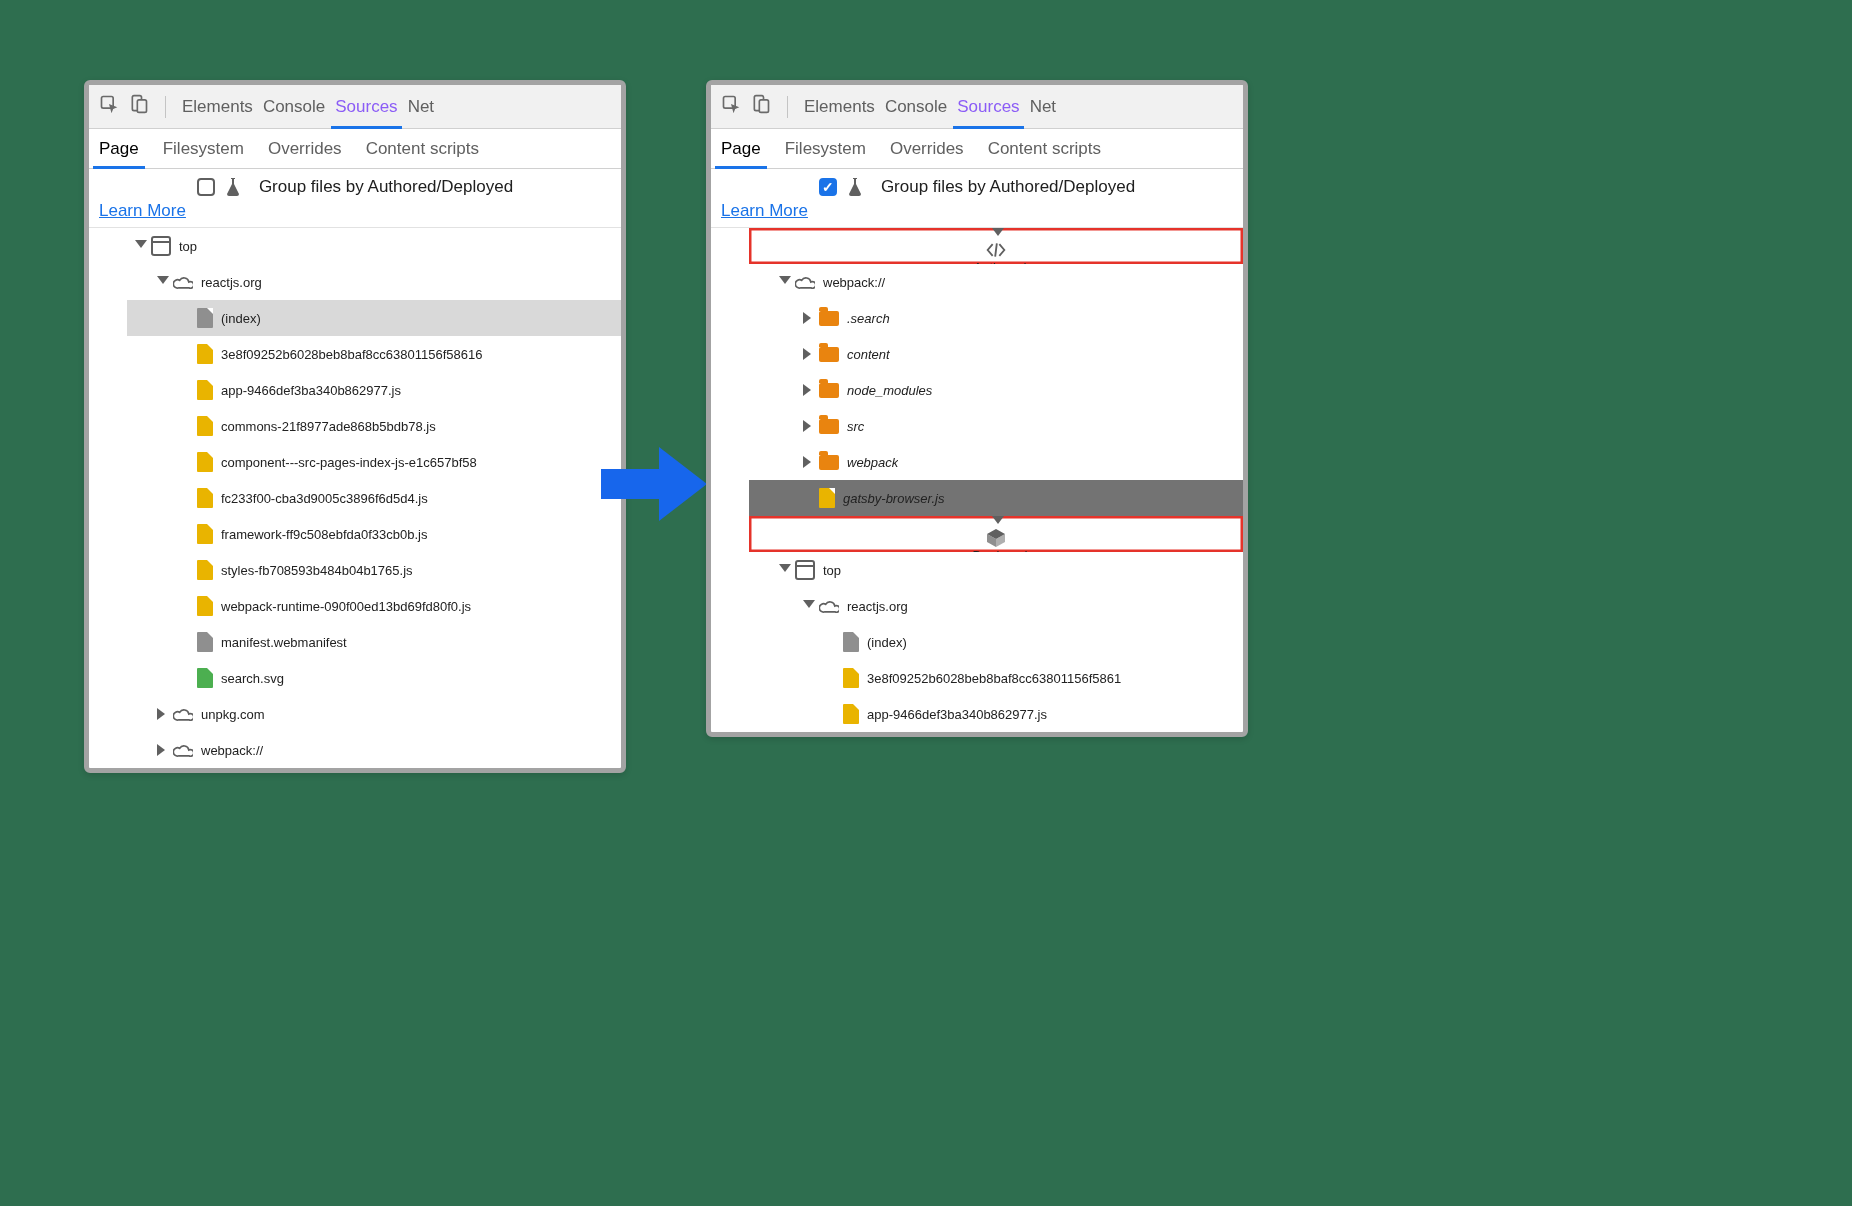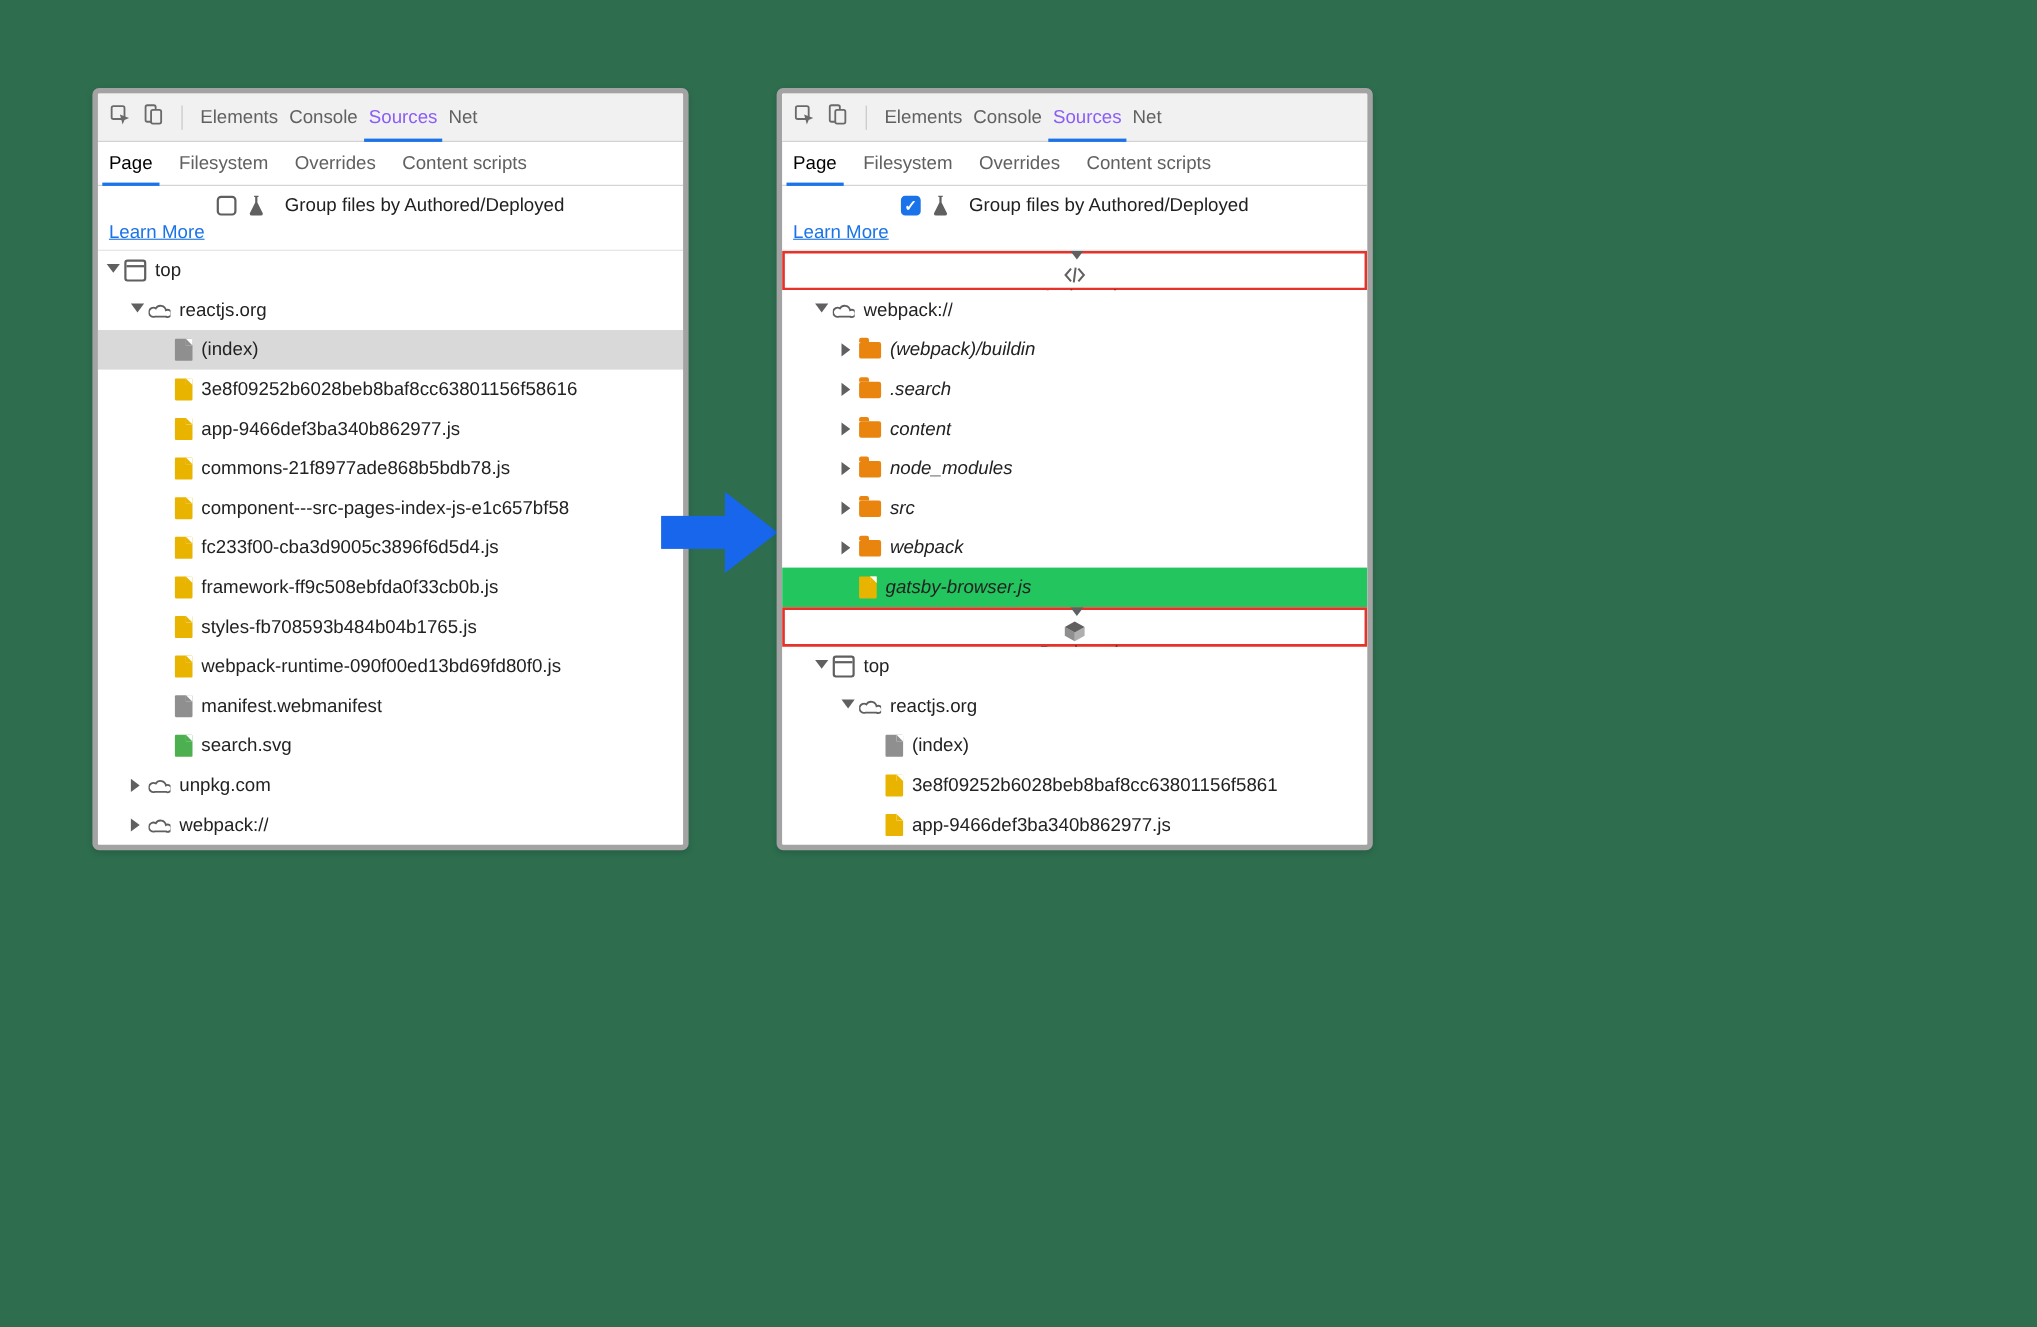--- a/index.html
+++ b/index.html
@@ -57,27 +57,27 @@
   }
   .option-line{ display:flex; align-items:center; gap:8px;justify-content:center; }
   .check{
     width:18px; height:18px; border:2px solid #5f5f5f; border-radius:4px; background:#fff; flex:0 0 auto;
     display:inline-flex; align-items:center; justify-content:center;
   }
   .check.checked{ background:#1a73e8; border-color:#1a73e8; color:#fff; font-size:14px; font-weight:bold; }
   .learn{ color:#1a73e8; text-decoration:underline; display:inline-block; margin-top:4px; cursor:pointer; }
 
   
-  .tree{ font-size:17px; color:#222; }
+  .tree{ font-size:13px; color:#222;margin-left:38px; }
   .row{
     display:flex; align-items:center; height:36px; white-space:nowrap; overflow:hidden;
     text-overflow:ellipsis;
   }
   .row.selected{ background:#d9d9d9; }
-  .row.file-sel{ background:#22c55e; }
+  .row.file-sel{ background:#737373; }
   .row .txt{ overflow:hidden; text-overflow:ellipsis; }
   .row .txt.italic{ font-style:italic; }
 
   .arrow{
     width:12px; height:12px; flex:0 0 auto; margin-right:4px;
   }
   .arrow.down{ border-left:6px solid transparent; border-right:6px solid transparent; border-top:8px solid #606060; }
   .arrow.right{ border-top:6px solid transparent; border-bottom:6px solid transparent; border-left:8px solid #606060; }
 
   .ico{ width:20px; height:20px; flex:0 0 auto; margin-right:8px; display:inline-flex; align-items:center; justify-content:center; }
@@ -307,25 +307,20 @@
       <span class="ico cloud">
         <svg viewBox="0 0 24 16">
             <path d="M7 15a5 5 0 1 1 1-9 6 6 0 0 1 11 2 4 4 0 1 1 0 7z" fill="none" stroke="#5f5f5f" stroke-width="2"></path>
           </svg>
       </span>
       <span class="txt">webpack://</span>
     </div>
     <div class="row" style="padding-left:54px">
         <span class="arrow right"></span>
         <span class="ico folder"></span>
-        <span class="txt italic">(webpack)/buildin</span>
-      </div>
-    <div class="row" style="padding-left:54px">
-        <span class="arrow right"></span>
-        <span class="ico folder"></span>
         <span class="txt italic">.search</span>
       </div>
     <div class="row" style="padding-left:54px">
         <span class="arrow right"></span>
         <span class="ico folder"></span>
         <span class="txt italic">content</span>
       </div>
     <div class="row" style="padding-left:54px">
         <span class="arrow right"></span>
         <span class="ico folder"></span>

